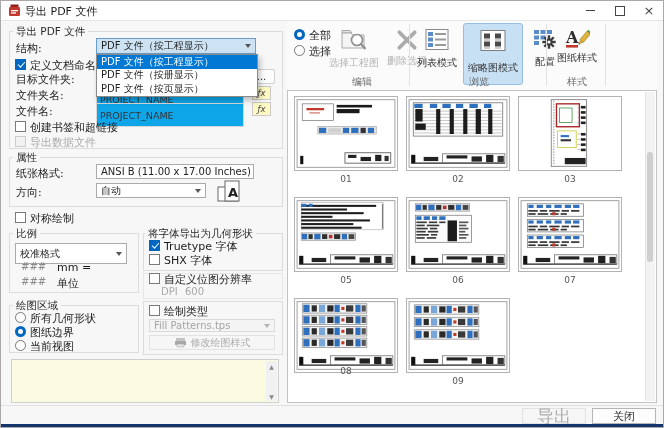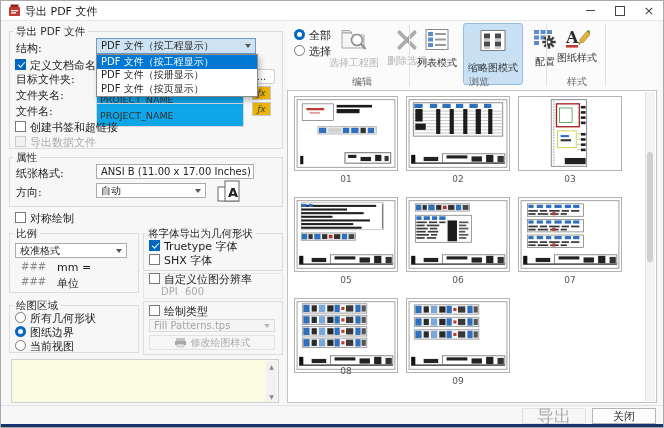--- a/index.html
+++ b/index.html
@@ -34,21 +34,21 @@
   
   .cb{position:absolute;width:11px;height:11px;border:1px solid #7a7a7a;background:#fff;box-sizing:border-box;}
   .cb.on{background:#0067c0;border-color:#0067c0;}
   .cb.on::after{content:"";position:absolute;left:2px;top:2.2px;width:5.5px;height:3px;border-left:1.5px solid #fff;border-bottom:1.5px solid #fff;transform:rotate(-48deg);}
   .cb.dis{border-color:#cccccc;background:#f1f1f1;}
   .radio{position:absolute;width:11px;height:11px;border:1px solid #767676;border-radius:50%;background:#fff;box-sizing:border-box;}
   .radio.on{border:3.5px solid #0067c0;}
   .btn{position:absolute;border:1px solid #cfcfcf;background:#fdfdfd;font-size:10px;color:#2a2a2a;
        display:flex;align-items:center;justify-content:center;box-sizing:border-box;border-radius:0;}
   .btn.dis{color:#ababab;background:#f6f6f6;border-color:#e2e2e2;}
-  .smallbtn{position:absolute;border:1px solid #c9c9c9;background:#eab308;display:flex;align-items:center;justify-content:center;
+  .smallbtn{position:absolute;border:1px solid #c9c9c9;background:#fef9c3;display:flex;align-items:center;justify-content:center;
             font-size:8.5px;font-style:italic;color:#444;box-sizing:border-box;}
   
   #note{position:absolute;left:10px;top:358px;width:268px;height:44px;background:#fbfbe1;border:1px solid #cfcfcf;box-sizing:border-box;font-size:10px;}
   .nscroll{position:absolute;right:1px;top:1px;width:11px;height:40px;background:#f1f1f1;}
   .narrow{position:absolute;right:0;width:11px;height:10px;font-size:6px;color:#888;display:flex;align-items:center;justify-content:center;}
   
   #ribbon{position:absolute;left:286px;top:20px;width:370px;height:69px;background:#fbfbfb;}
   .ribbtn{position:absolute;top:2px;height:62px;display:flex;flex-direction:column;align-items:center;justify-content:flex-start;border-radius:3px;box-sizing:border-box;}
   .ribbtn .cap{font-size:10px;color:#333;margin-top:3px;white-space:nowrap;}
   .ribbtn.dis .cap{color:#b3b3b3;}
@@ -250,21 +250,21 @@
     <rect x="3" y="8" width="20" height="14" fill="#fff" stroke="#666"></rect>
     <rect x="10" y="2" width="14" height="20" fill="#fff" stroke="#666"></rect>
     <text x="13" y="18" font-size="13" font-weight="bold" fill="#222" font-family="DejaVu Sans">A</text>
   </svg>
 
   <span class="cb" style="left:14px;top:211px"></span>
   <div class="lbl" style="left:29px;top:210px">对称绘制</div>
 
   <div class="grp" style="left:8px;top:232px;width:128px;height:58px"></div>
   <div class="gttl" style="left:12px;top:226px">比例</div>
-  <div class="combo" style="left:14px;top:242px;width:112px;height:15px">
+  <div class="combo" style="left:14px;top:242px;width:112px;height:21px">
     <span>校准格式</span>
     <span class="chev"></span>
   </div>
   <div class="lbl" style="left:20px;top:260px;color:#8a8a8a;font-size:10px">###</div>
   <div class="lbl" style="left:56px;top:260px">mm =</div>
   <div class="lbl" style="left:20px;top:275px;color:#8a8a8a;font-size:10px">###</div>
   <div class="lbl" style="left:56px;top:275px">单位</div>
 
   <div class="grp" style="left:142px;top:232px;width:138px;height:36px"></div>
   <div class="gttl" style="left:144px;top:226px">将字体导出为几何形状</div>

